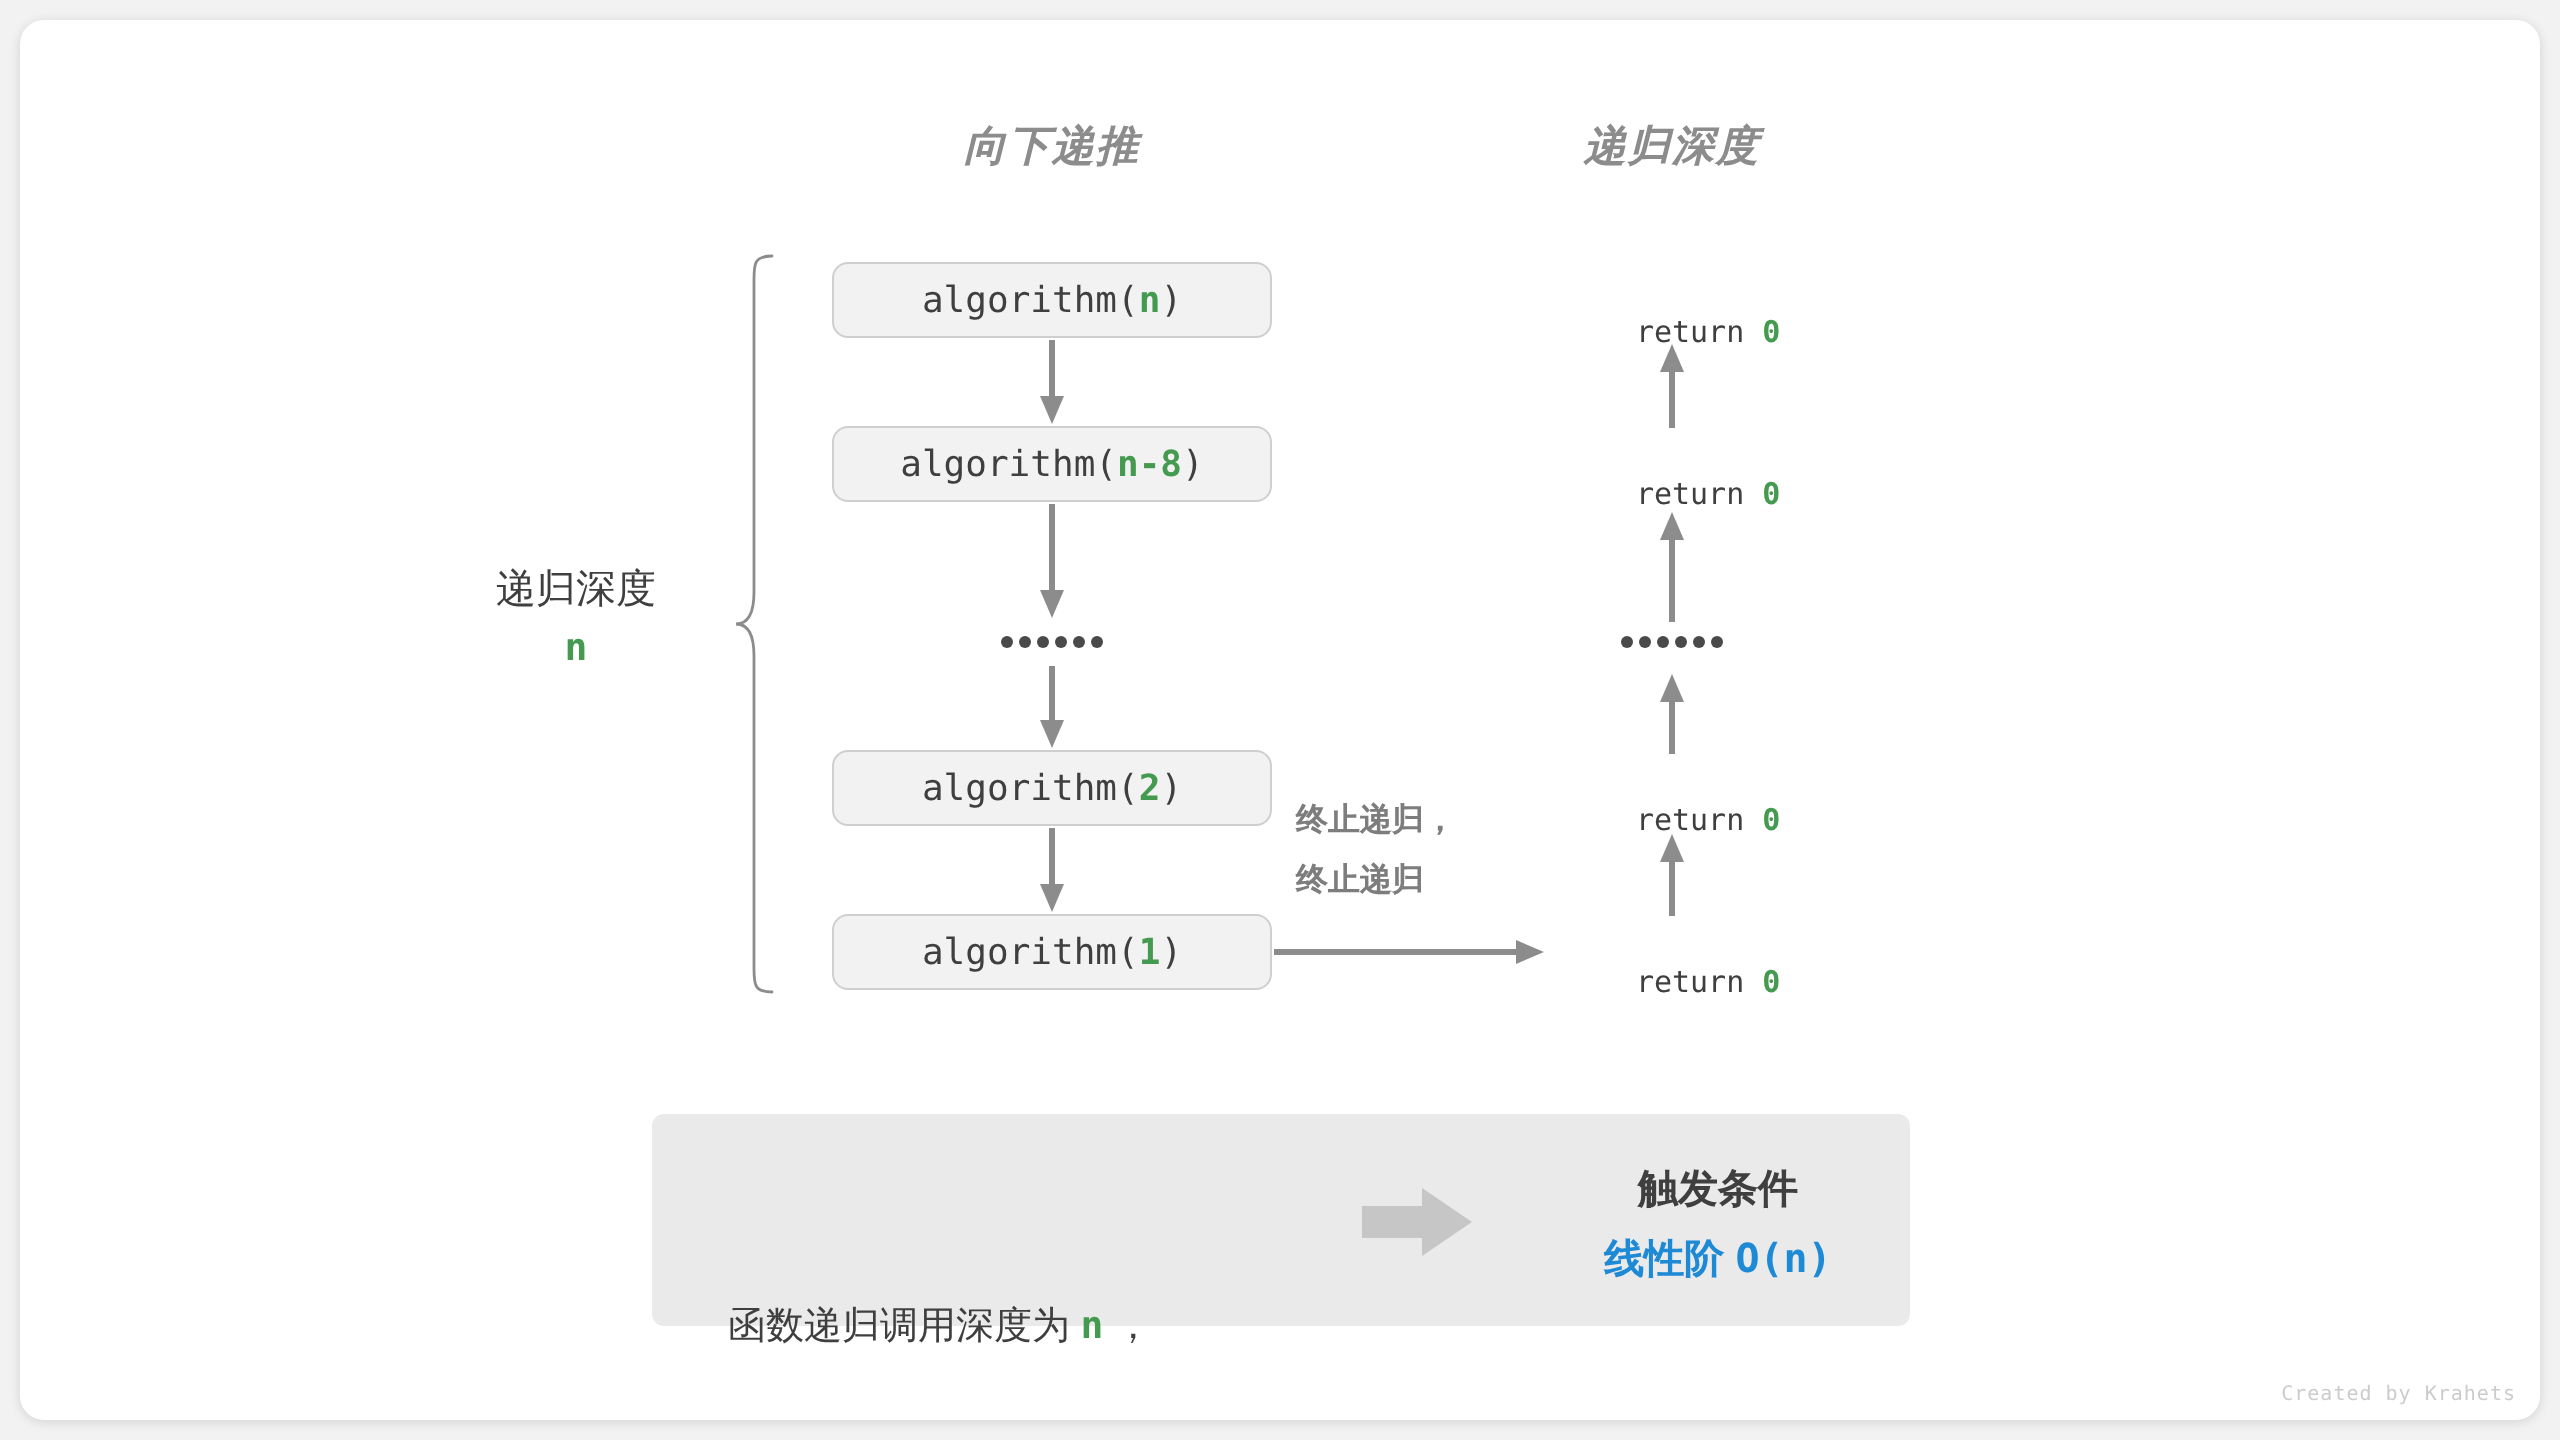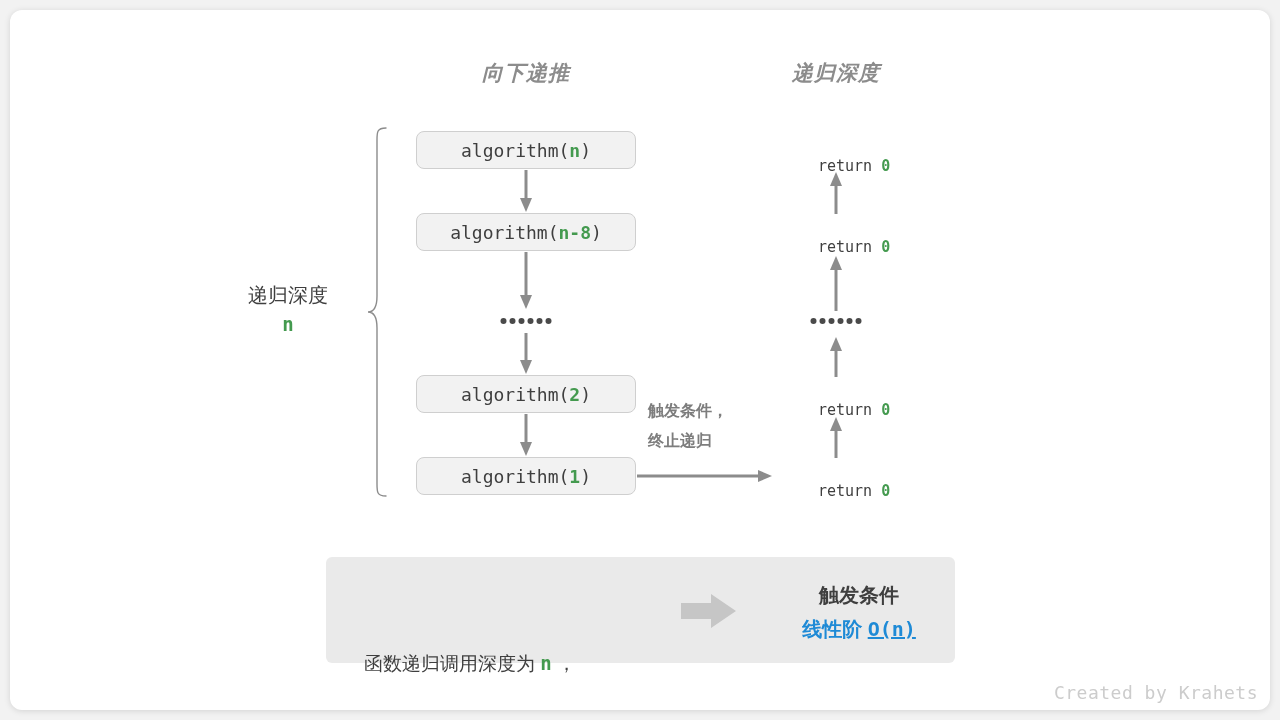--- a/index.html
+++ b/index.html
@@ -171,29 +171,29 @@
     line-height: 34px;
     white-space: nowrap;
   }
   .summary-right .value {
     font-size: 20px;
     font-weight: bold;
     color: #1e8ad6;
     line-height: 34px;
     white-space: nowrap;
   }
-  .summary-right .value .mono { font-family: "DejaVu Sans Mono", monospace; text-decoration: underline; }
+  .summary-right .value .mono { font-family: "DejaVu Sans Mono", monospace; }
 
   
   .credit {
     position: absolute;
     right: 22px;
     bottom: 17px;
     font-family: "DejaVu Sans Mono", monospace;
-    font-size: 18px;
+    font-size: 10px;
     color: #cccccc;
     letter-spacing: 0.5px;
     white-space: nowrap;
   }
 </style>
 </head>
 <body>
 
 <div class="card"></div>
 
@@ -267,21 +267,21 @@
   </div>
 
   <div class="h-arrow" style="left:637px; top:469px">
     <svg width="136" height="14" viewBox="0 0 136 14">
       <line x1="0" y1="7" x2="124" y2="7" stroke="#8c8c8c" stroke-width="3"></line>
       <polygon points="135,7 121,1 121,13" fill="#8c8c8c"></polygon>
     </svg>
   </div>
 
   <div class="trigger">
-    <div>触发条件，</div>
+    <div>终止递归，</div>
     <div>终止递归</div>
   </div>
 
   <div class="ret-label" style="top:139px">
     <span>return </span><span class="zero">0</span>
   </div>
 
   <div class="v-arrow" style="left:829px; top:172px">
     <svg width="14" height="42" viewBox="0 0 14 42">
       <line x1="7" y1="42" x2="7" y2="10" stroke="#8c8c8c" stroke-width="3"></line>

